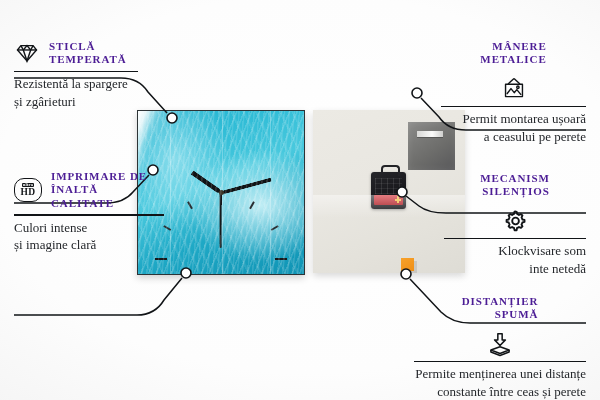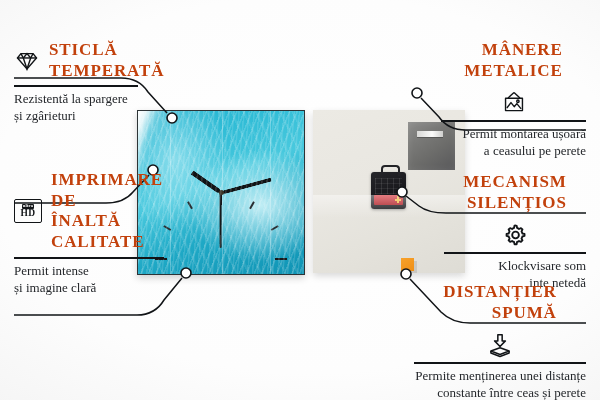--- a/index.html
+++ b/index.html
@@ -107,35 +107,35 @@
     position:absolute;left:88px;top:148px;width:13px;height:13px;
     background:linear-gradient(150deg,#f7a12a,#ef8f16);
     box-shadow:3px 3px 0 rgba(0,0,0,.10);
   }
 
   
   .callout{position:absolute;}
   .callout .head{display:flex;align-items:center;gap:9px;}
   .callout.right .head{flex-direction:column;justify-content:flex-end;}
   .title{
-    font-size:17px;font-weight:700;letter-spacing:.9px;color:#c2410c;
+    font-size:11px;font-weight:700;letter-spacing:.9px;color:#4c1d95;
     line-height:1.22;text-transform:uppercase;white-space:pre-line;
   }
   .callout.left .title{text-align:left;}
   .callout.right .title{text-align:right;}
   .rule{height:1.6px;background:#111417;margin-top:4px;}
   .desc{
     font-size:13px;color:#24272b;line-height:1.34;margin-top:3px;white-space:pre-line;
   }
   .callout.right .desc{text-align:right;}
 
   .ico{width:26px;height:26px;flex:0 0 26px;display:block;}
   .ico svg{display:block;width:26px;height:26px;}
   .hdbox{
-    width:26px;height:22px;border:1.6px solid #111417;border-radius:2px;
+    width:26px;height:22px;border:1.6px solid #111417;border-radius:10px;
     display:flex;flex-direction:column;align-items:center;justify-content:center;
     flex:0 0 26px;line-height:1;
   }
   .hdbox .u{font-size:4.6px;font-weight:700;letter-spacing:.2px;color:#111417;
             background:#111417;color:#fff;padding:0 1px;border-radius:1px;}
   .hdbox .h{font-size:9.5px;font-weight:700;letter-spacing:.3px;color:#111417;margin-top:.5px;}
 
   
   .leader{position:absolute;left:0;top:0;width:600px;height:400px;pointer-events:none;}
   .leader path{fill:none;stroke:#111417;stroke-width:1.5;}
@@ -243,21 +243,21 @@
   <div class="callout left" style="left:14px;top:170px;width:150px">
     <div class="head">
       <span class="hdbox">
         <span class="u">ultra</span>
           <span class="h">HD</span>
       </span>
       <div class="title">IMPRIMARE DE
 ÎNALTĂ CALITATE</div>
     </div>
     <div class="rule"></div>
-    <div class="desc">Permit intense
+    <div class="desc">Culori intense
 și imagine clară</div>
   </div>
 
 
   <div class="callout right" style="right:14px;top:40px;width:145px">
     <div class="head">
       <div class="title">MÂNERE
 METALICE</div>
       <span class="ico">
         <svg viewBox="0 0 24 24">
@@ -294,21 +294,21 @@
             <circle cx="12.5" cy="12" r="3.1"></circle>
           </g>
         </svg>
       </span>
     </div>
     <div class="rule"></div>
     <div class="desc">Klockvisare som
 inte netedă</div>
   </div>
 
-  <div class="callout right" style="right:14px;top:282px;width:172px">
+  <div class="callout right" style="right:14px;top:295px;width:172px">
     <div class="head">
       <div class="title">DISTANȚIER
 SPUMĂ</div>
       <span class="ico">
         <svg viewBox="0 0 24 24">
           <g fill="none" stroke="#111417" stroke-width="1.4" stroke-linejoin="round">
             <path d="M10 2.6 H14 V8.2 H17 L12 13.4 L7 8.2 H10 Z"></path>
             <path d="M12 14.6 L20.4 17.6 L12 20.8 L3.6 17.6 Z"></path>
             <path d="M3.6 17.6 V19.4 L12 22.6 L20.4 19.4 V17.6"></path>
           </g>

